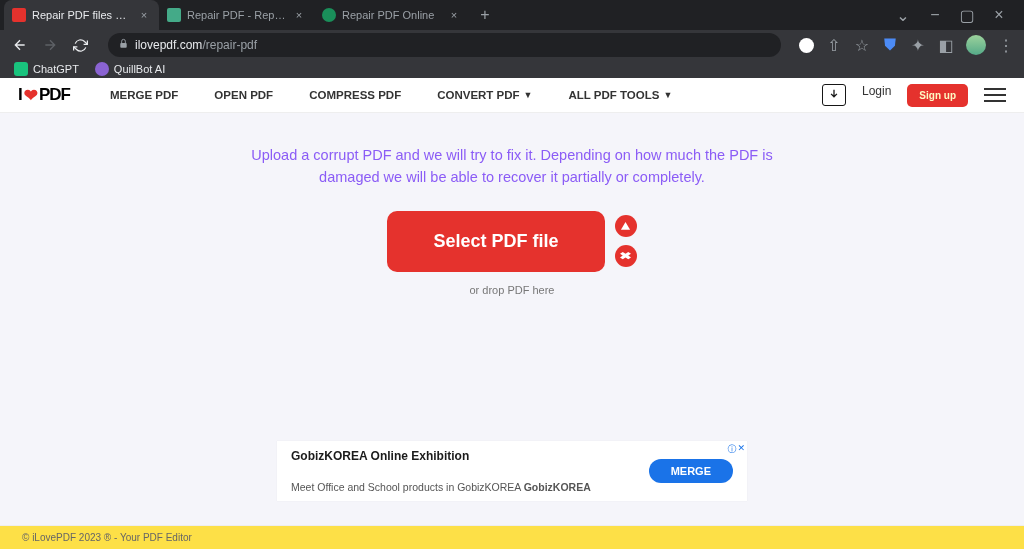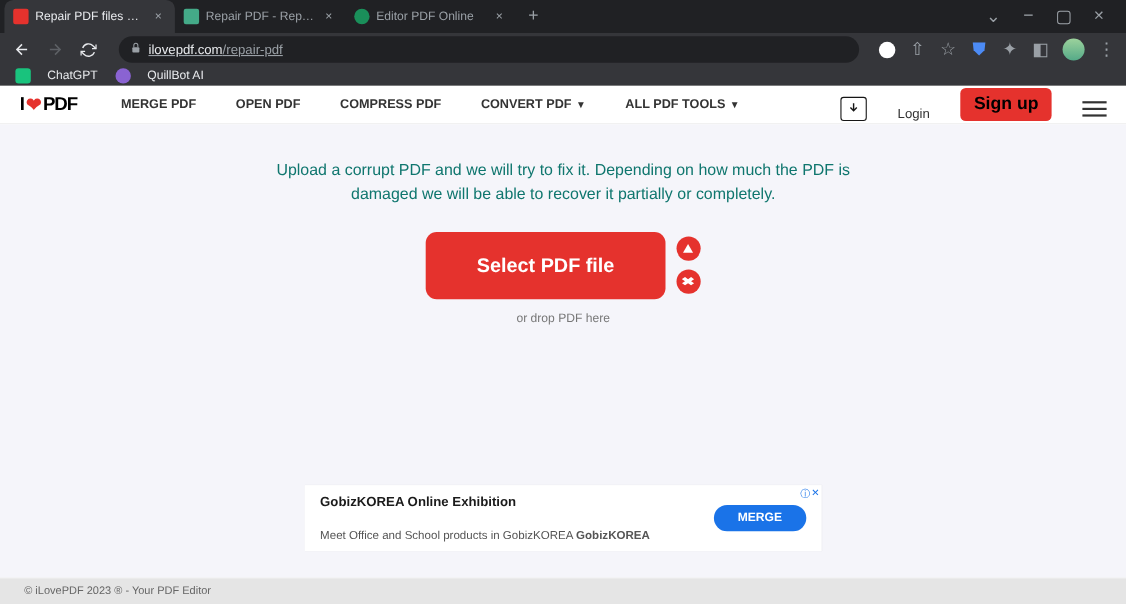--- a/index.html
+++ b/index.html
@@ -12,87 +12,87 @@
     .tab.active { background: #35363a; color: #e8eaed; }
     .tab-icon { width: 14px; height: 14px; margin-right: 6px; flex-shrink: 0; border-radius: 2px; }
     .tab-title { overflow: hidden; text-overflow: ellipsis; flex: 1; }
     .tab-close { width: 14px; height: 14px; margin-left: 6px; display: flex; align-items: center; justify-content: center; color: #9aa0a6; flex-shrink: 0; }
     .new-tab { width: 24px; height: 24px; display: flex; align-items: center; justify-content: center; color: #9aa0a6; cursor: pointer; margin-left: 4px; font-size: 16px; }
     .window-controls { margin-left: auto; display: flex; gap: 18px; padding-right: 14px; color: #9aa0a6; }
     .win-ctrl { width: 14px; height: 14px; display: flex; align-items: center; justify-content: center; cursor: pointer; }
     
     .addr-bar { display: flex; align-items: center; height: 30px; padding: 0 10px; background: #35363a; gap: 10px; }
     .nav-btn { width: 20px; height: 20px; display: flex; align-items: center; justify-content: center; color: #9aa0a6; cursor: pointer; }
-    .url-box { flex: 1; display: flex; align-items: center; background: #202124; border-radius: 20px; height: 24px; padding: 2px 10px; color: #9aa0a6; font-size: 12px; margin: 0 8px; text-decoration: underline; }
+    .url-box { flex: 1; display: flex; align-items: center; background: #202124; border-radius: 20px; height: 24px; padding: 2px 10px; color: #9aa0a6; font-size: 12px; margin: 0 8px; }
     .lock-icon { margin-right: 6px; }
     .url-text { color: #e8eaed; font-size: 12px; }
     .url-text .domain { color: #e8eaed; }
     .url-text .path { color: #9aa0a6; }
     .right-icons { display: flex; align-items: center; gap: 12px; color: #9aa0a6; }
     .right-icons .ico { width: 16px; height: 16px; display: flex; align-items: center; justify-content: center; cursor: pointer; }
     .avatar { width: 20px; height: 20px; border-radius: 50%; background: linear-gradient(#9cd29c,#5a8); }
     
     .bookmarks { display: flex; align-items: center; height: 18px; padding: 2px 14px; gap: 16px; background: #35363a; }
-    .bookmark { display: flex; align-items: center; color: #e8eaed; font-size: 11px; cursor: pointer; gap: 15px; }
+    .bookmark { display: flex; align-items: center; color: #e8eaed; font-size: 11px; cursor: pointer; gap: 5px; }
     .bm-ico { width: 14px; height: 14px; border-radius: 3px; display: inline-block; }
     .bm-ico.green { background: #19c37d; }
     .bm-ico.purple { background: #8a63d2; border-radius: 50%; }
     
     
     .page { background: #fff; height: 471px; display: flex; flex-direction: column; }
     .site-header { height: 35px; display: flex; align-items: center; padding: 0 18px 0 18px; border-bottom: 1px solid #eee; background: #fff; gap: 26px; }
     .logo { font-weight: 900; font-size: 17px; letter-spacing: -1px; display: flex; align-items: center; cursor: pointer; }
     .heart { color: #e5322d; margin: 0 2px; }
     .nav-items { display: flex; gap: 36px; margin-left: 14px; }
     .nav-item { font-size: 11.5px; font-weight: 700; color: #333; cursor: pointer; display: flex; align-items: center; gap: 4px; }
     .nav-item .chev { font-size: 9px; }
-    .header-right { margin-left: auto; display: flex; align-items: flex-end; gap: 28px; }
+    .header-right { margin-left: auto; display: flex; align-items: flex-start; gap: 16px; }
     .dl-icon { width: 24px; height: 22px; display: flex; align-items: center; justify-content: center; cursor: pointer; border: 1.5px solid #161616; border-radius: 3px; }
     .login { font-size: 12px; color: #333; cursor: pointer; }
-    .signup { background: #e5322d; color: #000000; font-size: 16px; padding: 6px 12px; border-radius: 5px; cursor: pointer; font-weight: 700; }
+    .signup { background: #e5322d; color: #fef9c3; font-size: 10px; padding: 6px 12px; border-radius: 5px; cursor: pointer; font-weight: 700; }
     .burger { width: 22px; cursor: pointer; }
     .burger span { display: block; height: 2px; background: #333; margin: 4px 0; }
     
     .content { background: #f5f5fa; flex: 1; display: flex; flex-direction: column; align-items: center; padding-top: 22px; position: relative; }
     .title { font-size: 34px; font-weight: 700; color: #33333b; }
-    .subtitle { margin-top: 10px; color: #0f766e; font-size: 14.5px; text-align: center; max-width: 540px; line-height: 1.5; }
+    .subtitle { margin-top: 10px; color: #8b5cf6; font-size: 14.5px; text-align: center; max-width: 540px; line-height: 1.5; }
     
     .select-area { margin-top: 22px; display: flex; align-items: center; gap: 10px; }
     .select-btn { background: #e5322d; color: #fff; font-size: 18px; font-weight: 700; padding: 20px 46px; border-radius: 10px; cursor: pointer; }
     .side-btns { display: flex; flex-direction: column; gap: 8px; }
     .side-btn { width: 22px; height: 22px; border-radius: 50%; background: #e5322d; display: flex; align-items: center; justify-content: center; cursor: pointer; }
     .drop-text { margin-top: 12px; font-size: 11px; color: #777; }
     
     .ad { position: absolute; bottom: 24px; width: 470px; height: 60px; background: #fff; display: flex; align-items: center; padding: 8px 14px; box-shadow: 0 0 1px rgba(0,0,0,.08); }
     .ad-text { flex: 1; }
     .ad-title { font-size: 12px; font-weight: 700; color: #1b1b1b; }
     .ad-desc { font-size: 10.5px; color: #555; margin-top: 18px; }
     .ad-btn { background: #1a73e8; color: #fff; padding: 6px 22px; border-radius: 18px; font-size: 11px; font-weight: 600; cursor: pointer; }
     .ad-x { position: absolute; top: 2px; right: 2px; font-size: 9px; color: #1a73e8; display: flex; gap: 1px; }
     
-    .footer { height: 24px; background: #e5e5e5; display: flex; align-items: center; padding: 0 22px; font-size: 10px; color: #666; border-top: 1px solid #eee; }
+    .footer { height: 24px; background: #fde047; display: flex; align-items: center; padding: 0 22px; font-size: 10px; color: #666; border-top: 1px solid #eee; }
   </style>
 </head>
 <body>
 
 <div class="browser-top">
   <div class="tab-bar">
     <div class="tab active">
       <span class="tab-icon" style="background:#e5322d"></span>
       <span class="tab-title">Repair PDF files online. Free too</span>
       <span class="tab-close">×</span>
     </div>
     <div class="tab">
       <span class="tab-icon" style="background:#4a8"></span>
       <span class="tab-title">Repair PDF - Repair PDF online f</span>
       <span class="tab-close">×</span>
     </div>
     <div class="tab">
       <span class="tab-icon" style="background:#1a8f5a;border-radius:50%"></span>
-      <span class="tab-title">Editor PDF Online</span>
+      <span class="tab-title">Repair PDF Online</span>
       <span class="tab-close">×</span>
     </div>
     <div class="new-tab">+</div>
     <div class="window-controls">
       <span class="win-ctrl">⌄</span>
       <span class="win-ctrl">−</span>
       <span class="win-ctrl">▢</span>
       <span class="win-ctrl">×</span>
     </div>
   </div>

